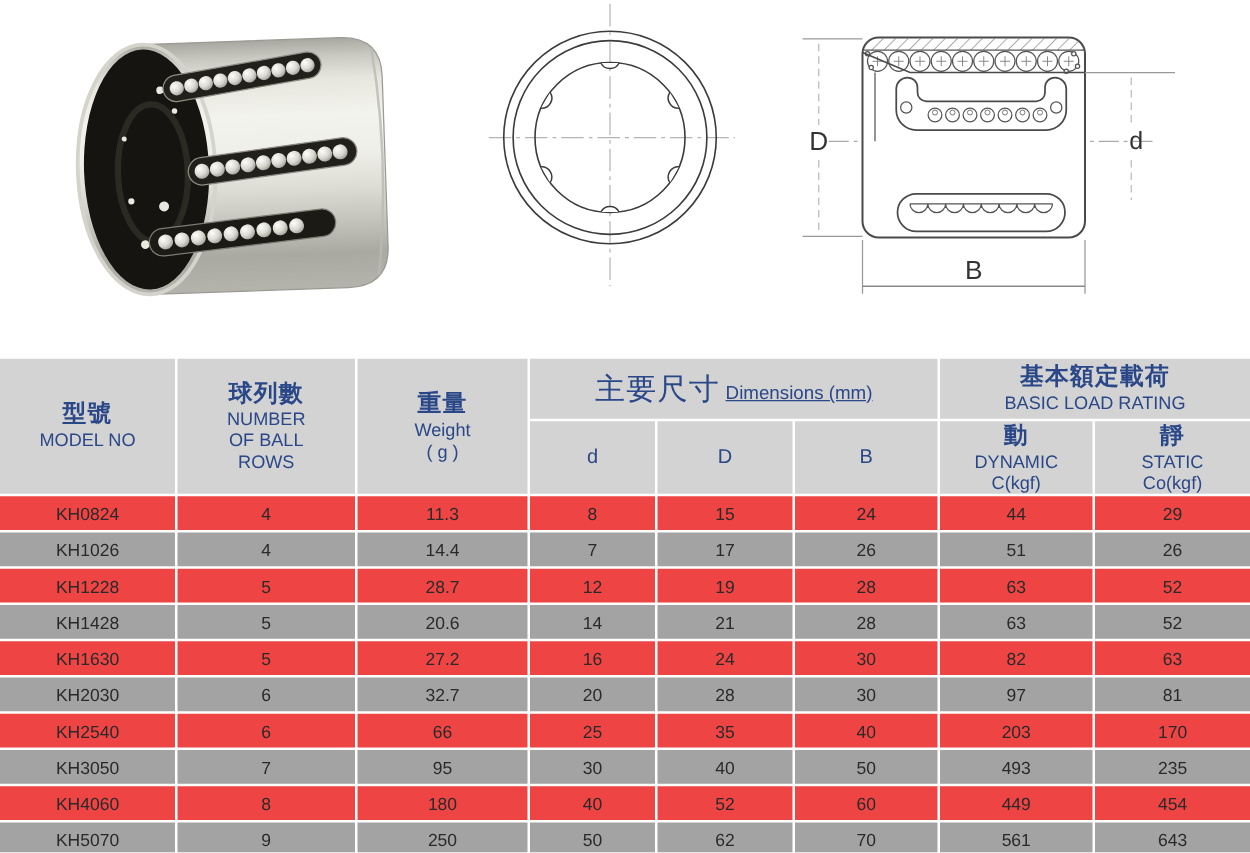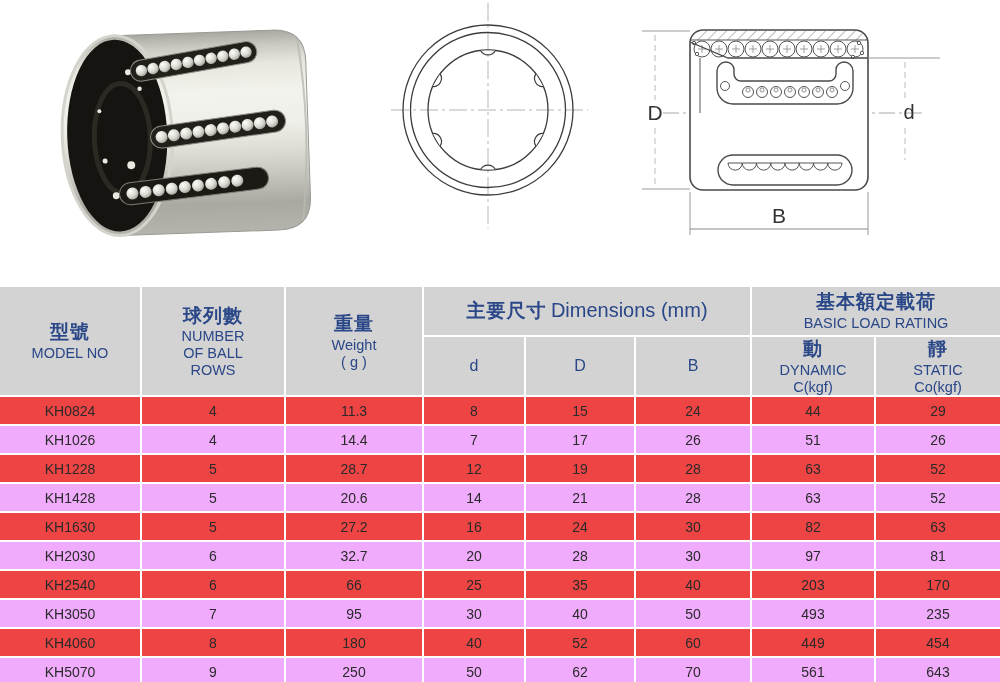--- a/index.html
+++ b/index.html
@@ -11,26 +11,26 @@
   #fig-front{left:388px;top:0px;}
   #fig-section{left:628px;top:0px;}
 
   table.spec{position:absolute;top:285px;left:-2px;width:1004px;
              border-collapse:separate;border-spacing:2px;background:#fff;table-layout:fixed;}
   table.spec th,table.spec td{padding:0;margin:0;text-align:center;vertical-align:middle;overflow:hidden;}
   thead th{background:#d3d3d3;color:#2a4788;font-weight:normal;}
   thead tr.h1 th{height:48px;}
   thead tr.h2 th{height:50px;}
   .zh{display:block;font-size:19px;line-height:1.3;letter-spacing:1px;font-weight:bold;}
-  .zh-inline{font-size:19px;letter-spacing:1px;font-weight:bold;}
+  .zh-inline{font-size:24px;letter-spacing:1px;font-weight:normal;}
   .en{display:block;font-size:14.5px;line-height:1.16;}
-  .en-inline{font-size:20px;}
+  .en-inline{font-size:15px;text-decoration:underline;}
   .sub-dim{font-size:16px;}
   tbody td{height:27px;font-size:14px;color:#2a2a2a;background:#e7e7e7;}
-  tbody tr.even td{background:#f0abfc;}
+  tbody tr.even td{background:#a3a3a3;}
   tbody tr.odd td{background:#ef4444;}
 </style>
 </head>
 <body>
 
 <div class="page">
 
   <div class="figures">
 
     <svg id="fig-photo" class="fig" width="300" height="240" viewBox="0 0 300 240">

